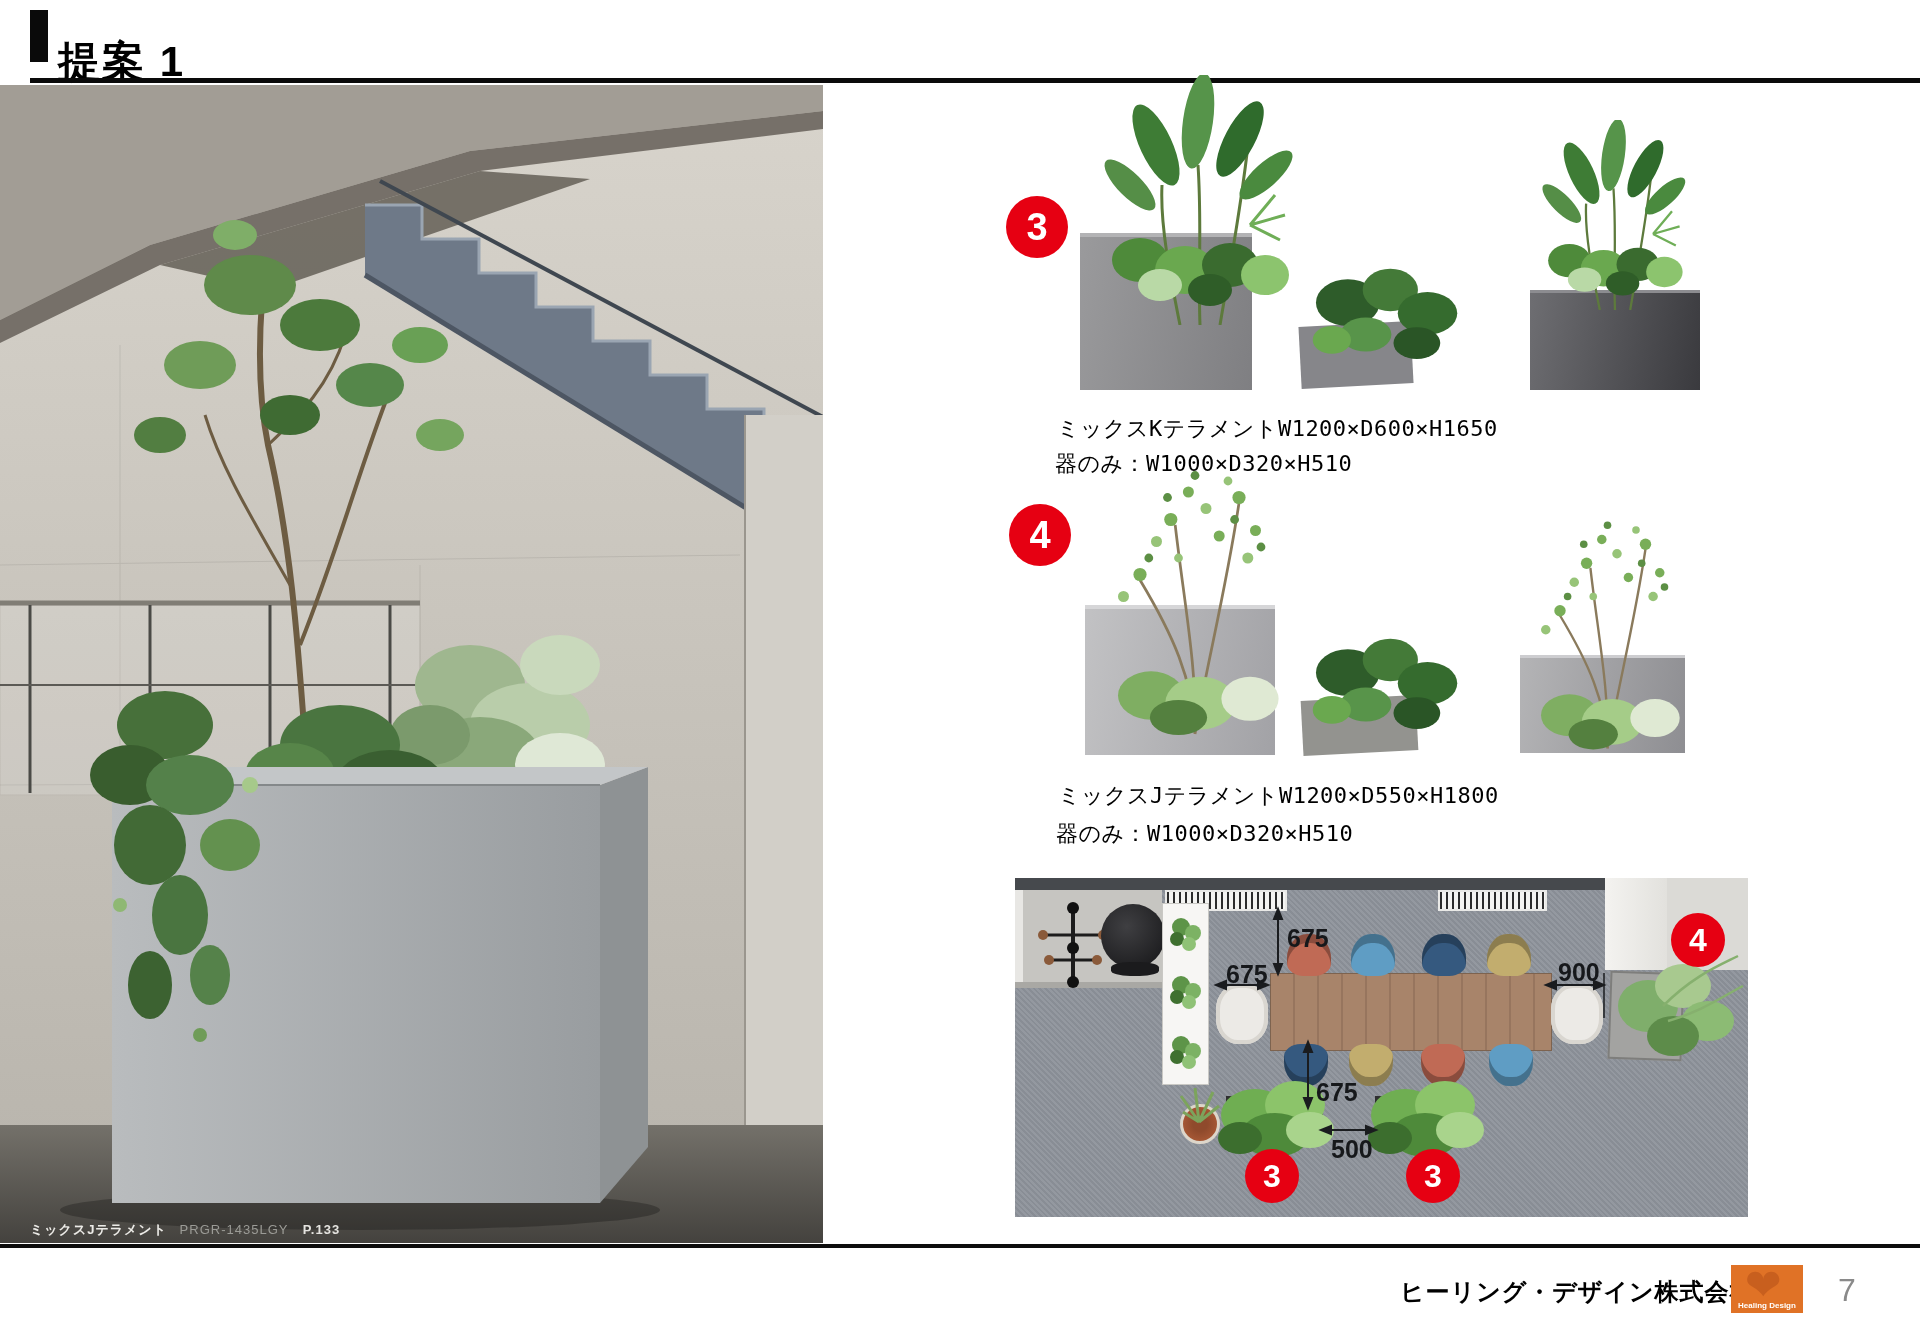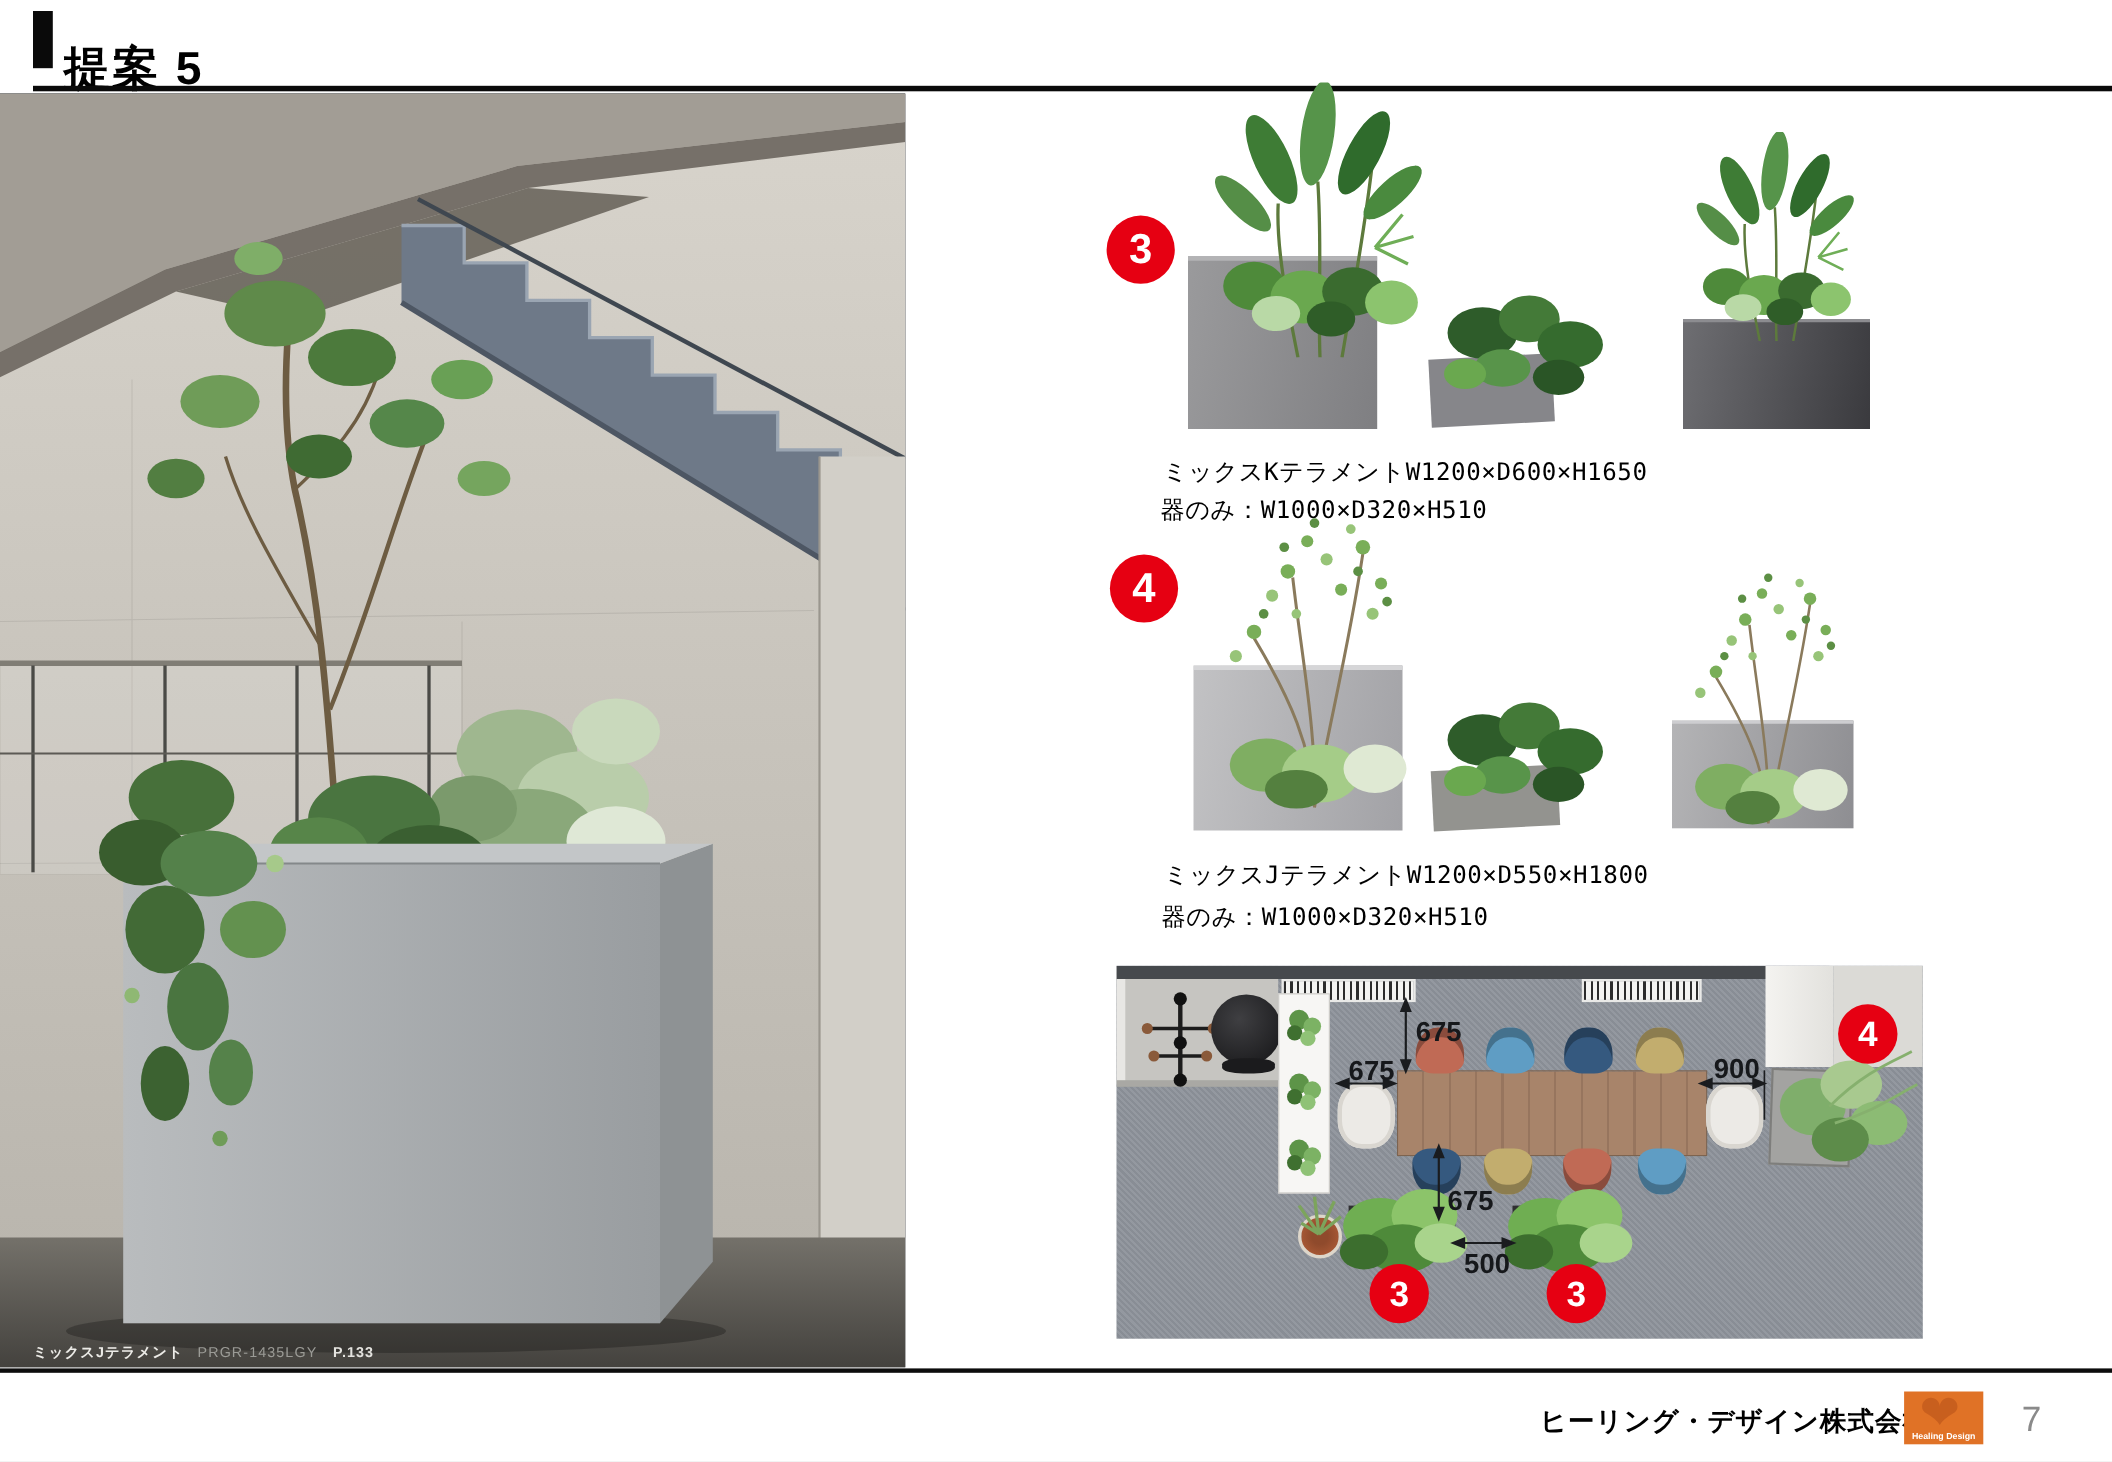--- a/index.html
+++ b/index.html
@@ -53,21 +53,21 @@
   .logo-heart{position:absolute;font-size:44px;color:#c85f1e;line-height:44px;top:-2px;left:14px;}
   .logo-text{position:relative;color:#fff;font-size:8px;font-weight:700;letter-spacing:0;z-index:2;margin-top:32px;}
   .page-num{left:1838px;top:1272px;font-size:32px;color:#8a8a8a;}
 </style>
 </head>
 <body>
 
 <div class="page">
 
   <div class="abs title-bar"></div>
-  <h1 class="abs page-title">提案 5</h1>
+  <h1 class="abs page-title">提案 1</h1>
   <div class="abs title-rule"></div>
 
   <figure class="abs hero" style="margin:0">
     <svg width="823" height="1158" viewBox="0 0 823 1158">
       <defs>
         <linearGradient id="gWall" x1="0" y1="0" x2="0" y2="1">
           <stop offset="0" stop-color="#d8d4cc"></stop>
             <stop offset="1" stop-color="#b7b3ab"></stop>
         </linearGradient>
         <linearGradient id="gPlanter" x1="0" y1="0" x2="1" y2="0">

